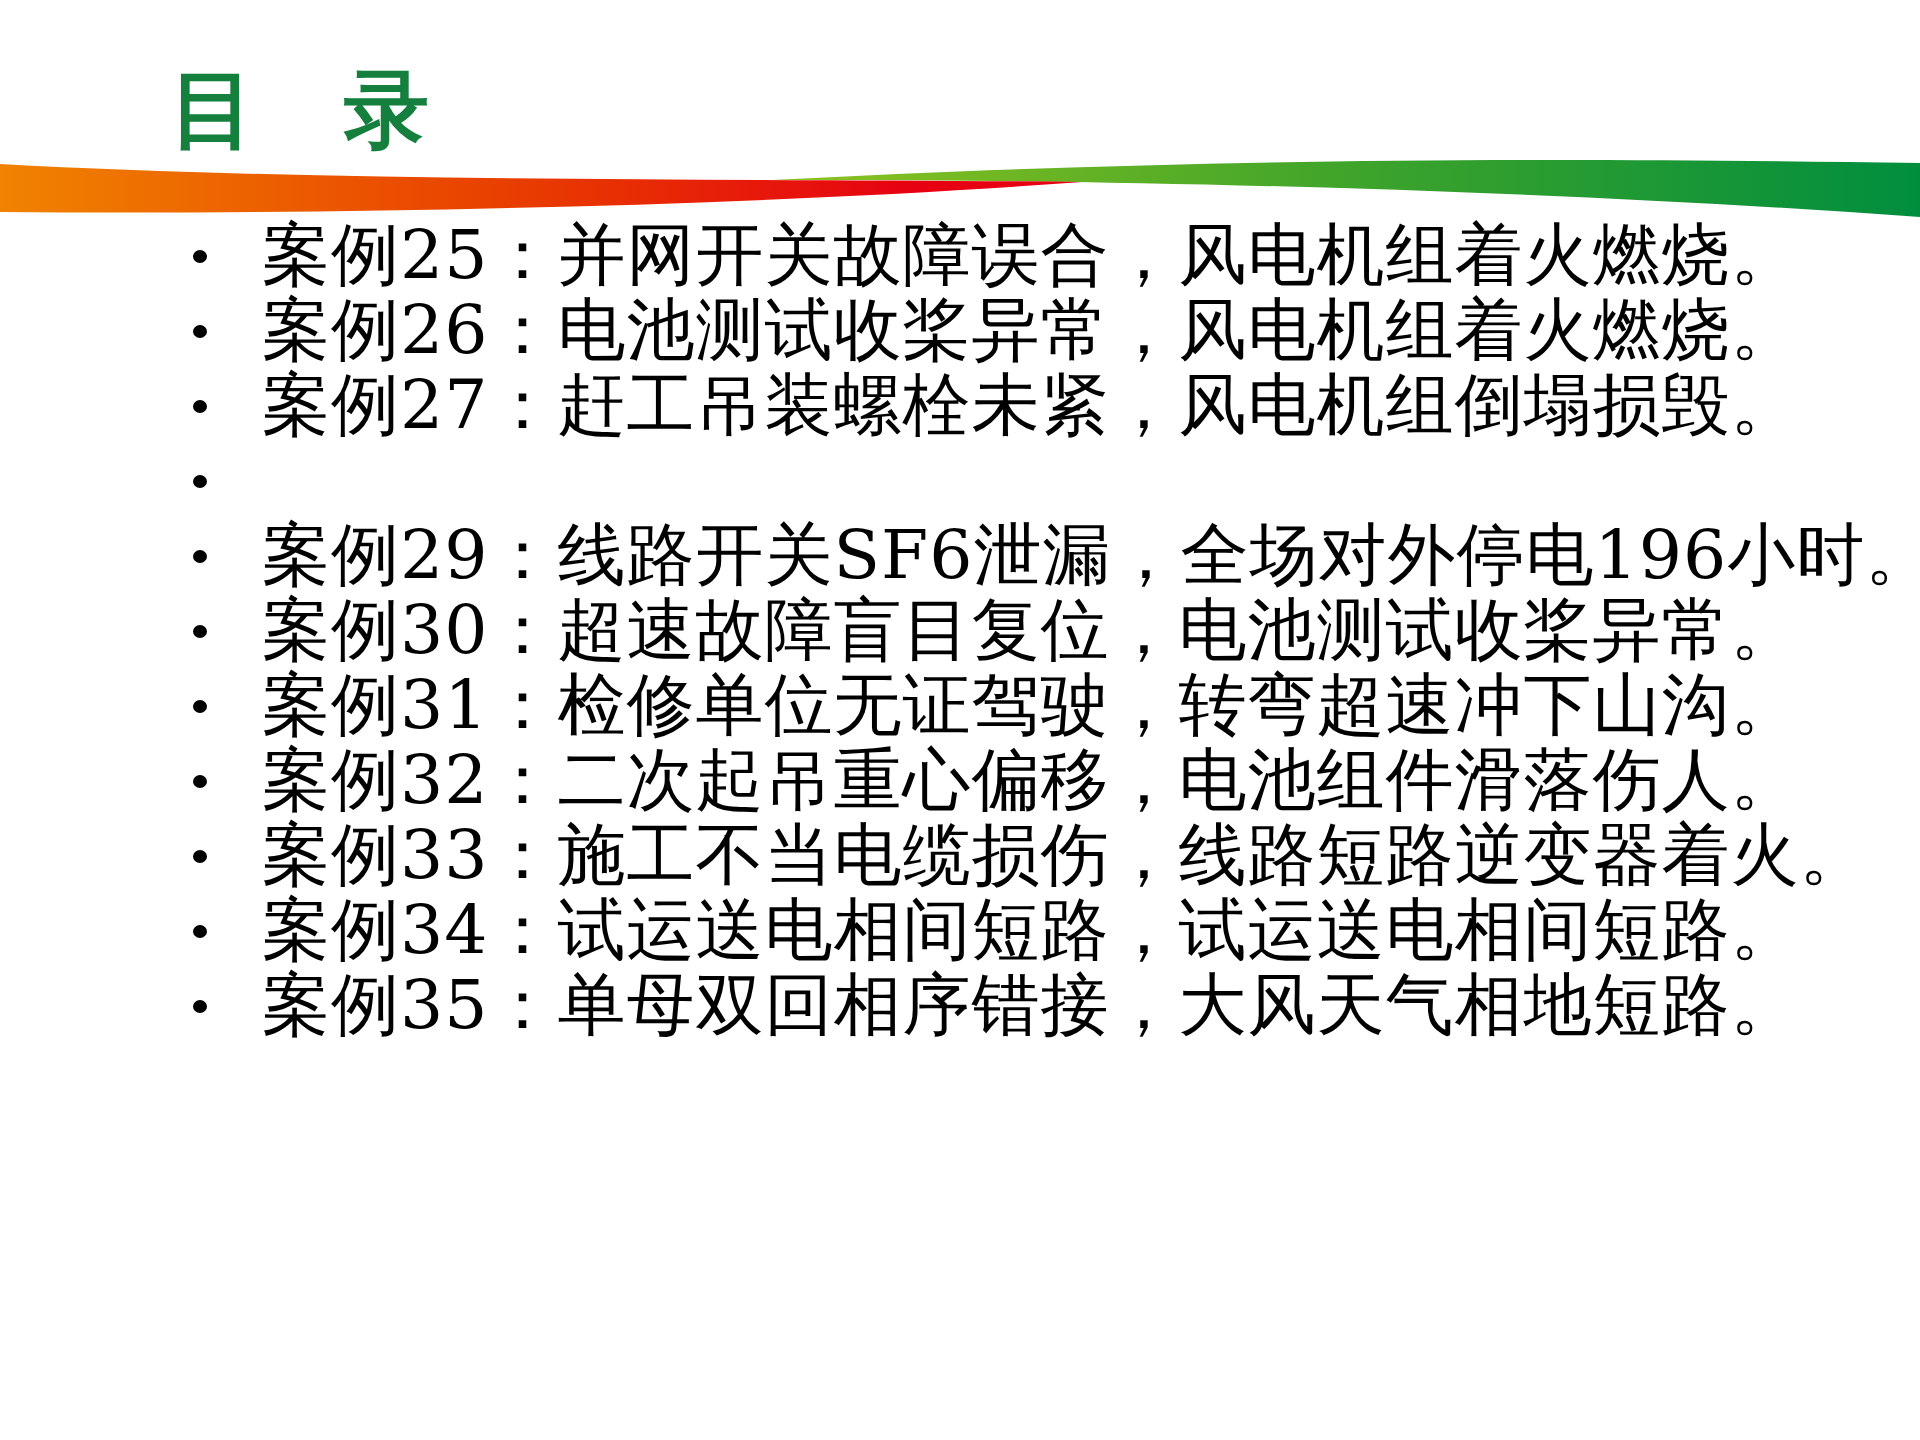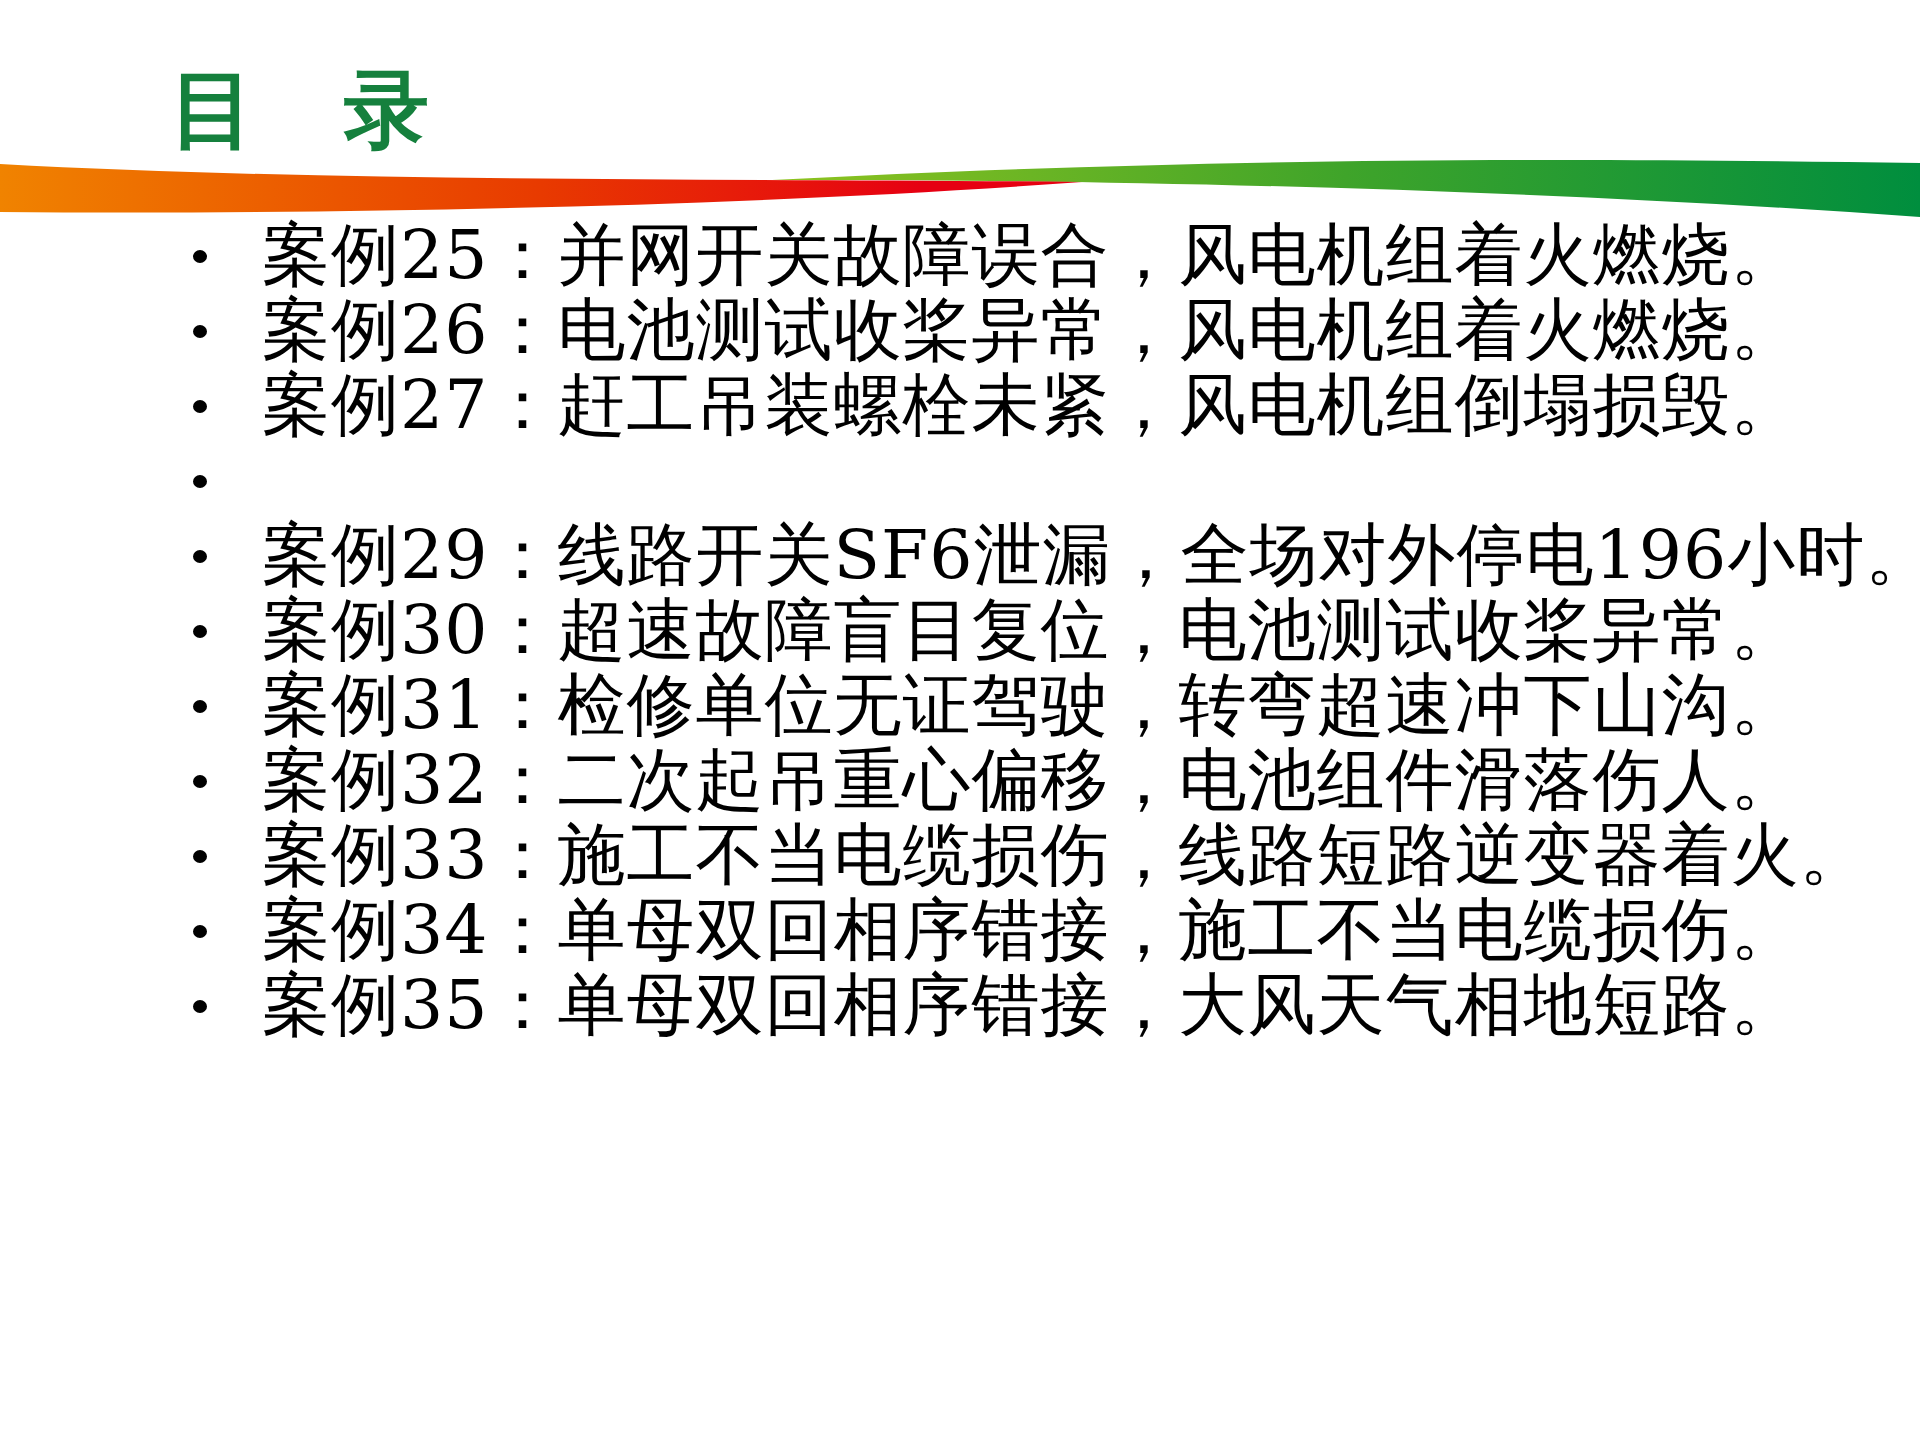--- a/index.html
+++ b/index.html
@@ -117,21 +117,21 @@
     <li class="toc-item">
       <span class="bullet-dot"></span>
       <span class="toc-text">案例32：二次起吊重心偏移，电池组件滑落伤人。</span>
     </li>
     <li class="toc-item">
       <span class="bullet-dot"></span>
       <span class="toc-text">案例33：施工不当电缆损伤，线路短路逆变器着火。</span>
     </li>
     <li class="toc-item">
       <span class="bullet-dot"></span>
-      <span class="toc-text">案例34：单母双回相序错接，施工不当电缆损伤。</span>
+      <span class="toc-text">案例34：试运送电相间短路，试运送电相间短路。</span>
     </li>
     <li class="toc-item">
       <span class="bullet-dot"></span>
       <span class="toc-text">案例35：单母双回相序错接，大风天气相地短路。</span>
     </li>
   </ul>
 
 </div>
 
 </body></html>

